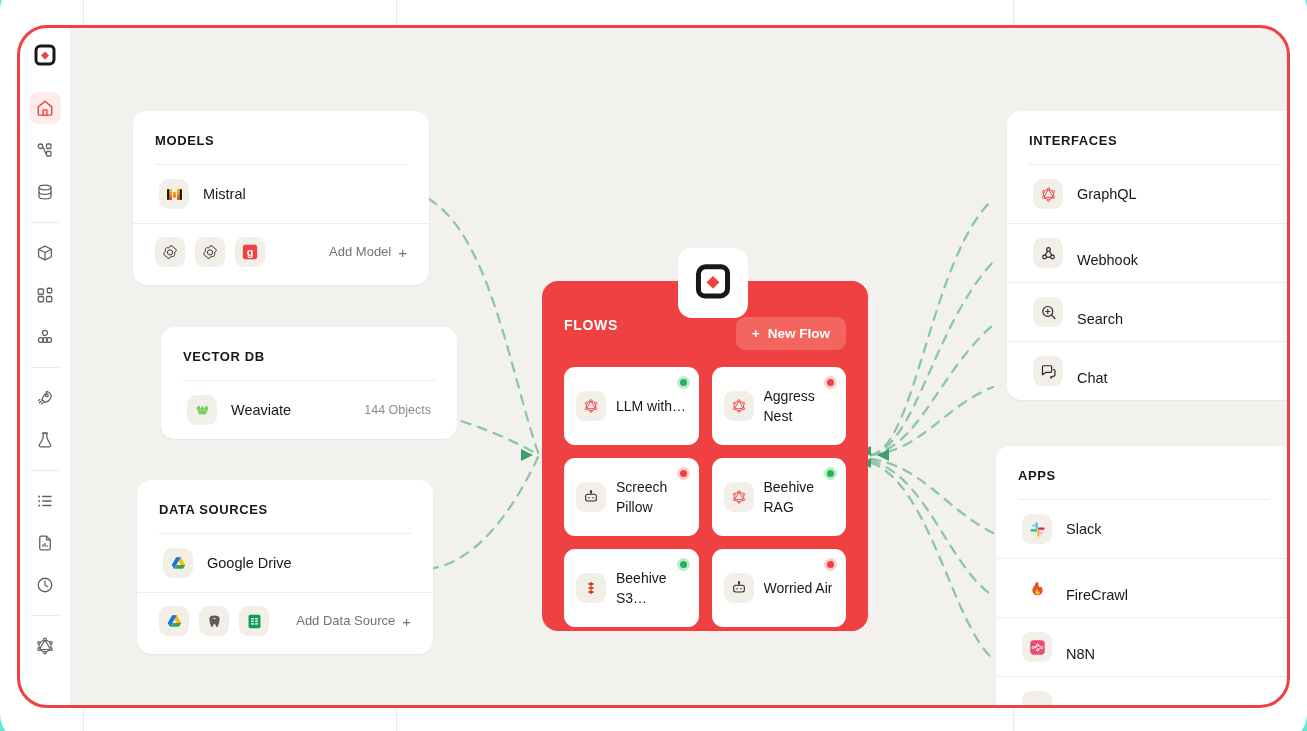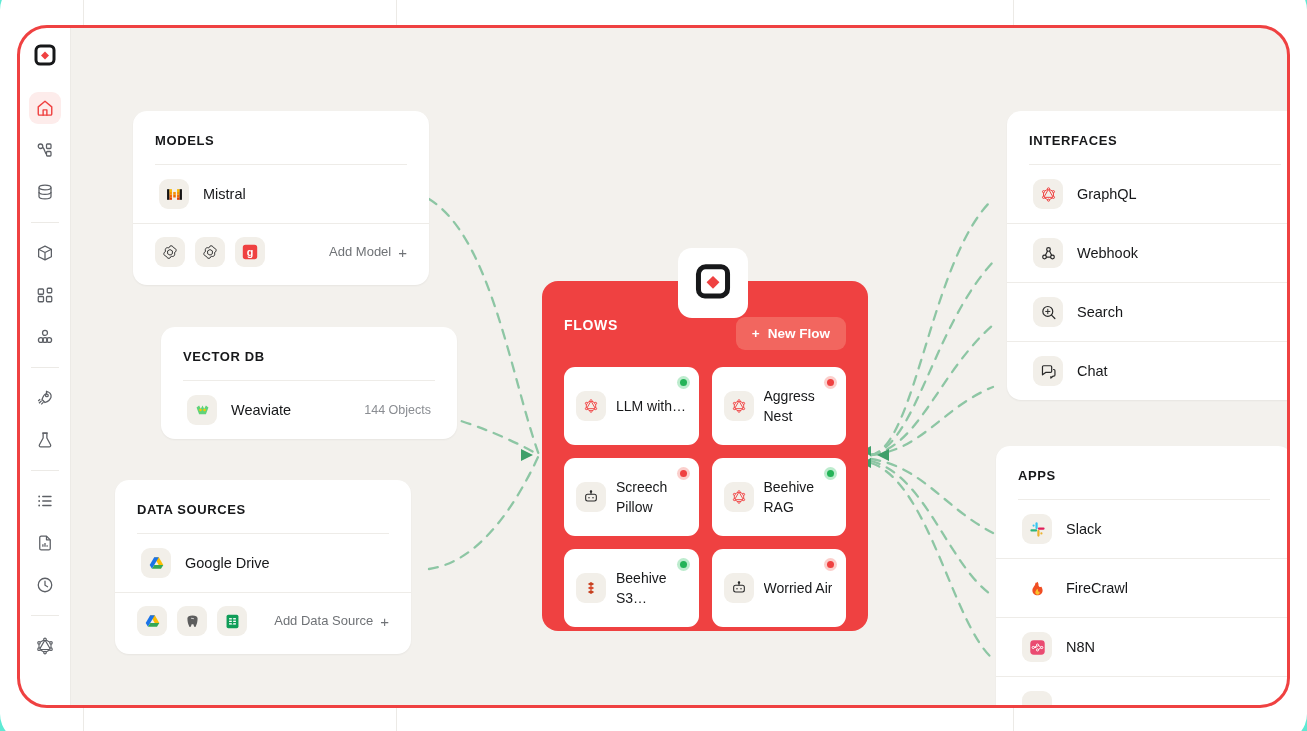--- a/index.html
+++ b/index.html
@@ -83,21 +83,21 @@
   .panel-title {
     font-size: 13px; font-weight: 700; letter-spacing: .6px;
     color: #17181a; padding: 22px 22px 0 22px;
   }
   .panel-rule { height: 1px; background: #eeece8; margin: 16px 22px 0 22px; }
 
   .row {
     display: flex; align-items: center; gap: 14px;
     padding: 14px 26px; cursor: pointer;
   }
-  .row + .row { border-top: 1px solid #eeece8; }
+  .row + .row { border-top: 1px solid #eeece8; align-items: flex-end; }
   .row-ico {
     width: 30px; height: 30px; flex: none;
     background: #f2efe9; border-radius: 9px;
     display: flex; align-items: center; justify-content: center;
   }
   .row-label { font-size: 14.5px; color: #17181a; flex: 1; }
   .row-meta { font-size: 12.5px; color: #8a8d92; }
 
   .chiprow {
     display: flex; align-items: center; gap: 10px;
@@ -112,21 +112,21 @@
   }
   .addlink {
     margin-left: auto; font-size: 13px; color: #6f7276;
     display: flex; align-items: flex-start; gap: 7px; cursor: pointer;
   }
   .addlink .plus { font-size: 15px; color: #6f7276; }
 
   
   #models     { left: 62px;  top: 84px;  width: 296px; }
   #vectordb   { left: 62px;  top: 300px; width: 296px; margin-left: 28px; }
-  #datasources{ left: 44px;  top: 453px; width: 296px; }
+  #datasources{ left: 66px;  top: 453px; width: 296px; }
   #interfaces { left: 900px; top: 84px;  width: 296px; margin-left: 36px; }
   #apps       { left: 925px; top: 419px; width: 296px; height: 295px; overflow: hidden; }
 
   
   #flows {
     position: absolute; left: 471px; top: 254px;
     width: 326px; height: 350px;
     background: #ef4141; border-radius: 16px;
     z-index: 3; overflow: hidden;
   }

